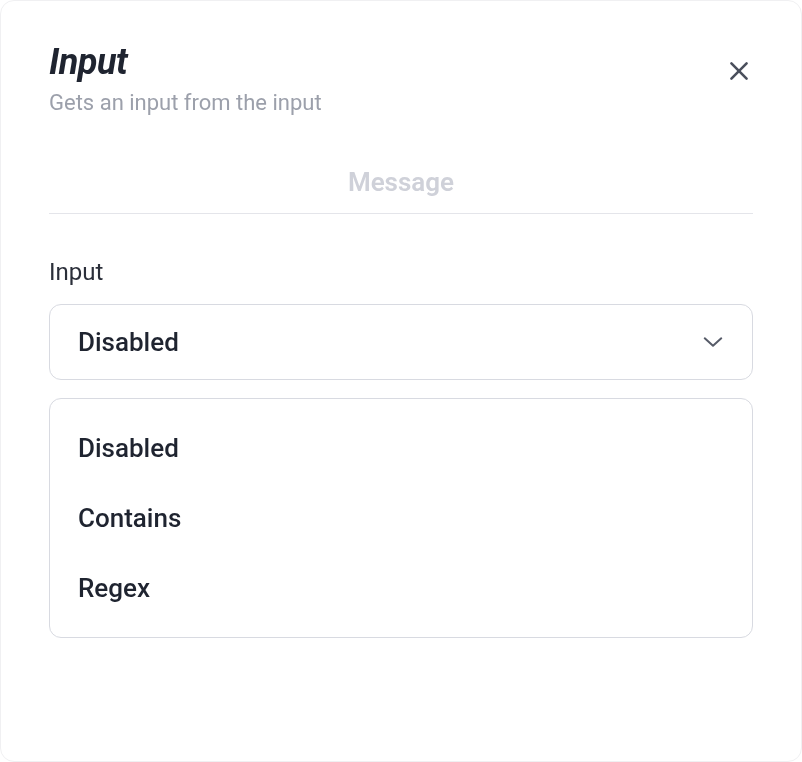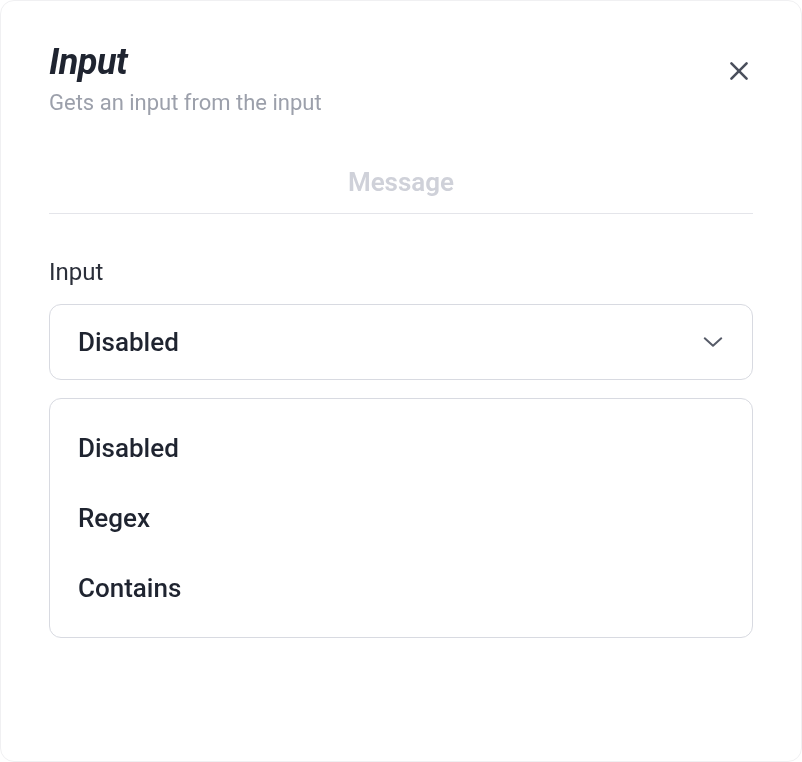--- a/index.html
+++ b/index.html
@@ -169,17 +169,17 @@
       <span class="select-value">Disabled</span>
       <span class="chevron">
         <svg viewBox="0 0 24 14" fill="none" stroke="currentColor" stroke-width="2.2" stroke-linecap="round" stroke-linejoin="round">
           <polyline points="3 3 12 11 21 3"></polyline>
         </svg>
       </span>
     </div>
 
     <div class="dropdown">
       <div class="dropdown-item">Disabled</div>
+      <div class="dropdown-item">Contains</div>
       <div class="dropdown-item">Regex</div>
-      <div class="dropdown-item">Contains</div>
     </div>
   </div>
 </div>
 
 </body></html>

